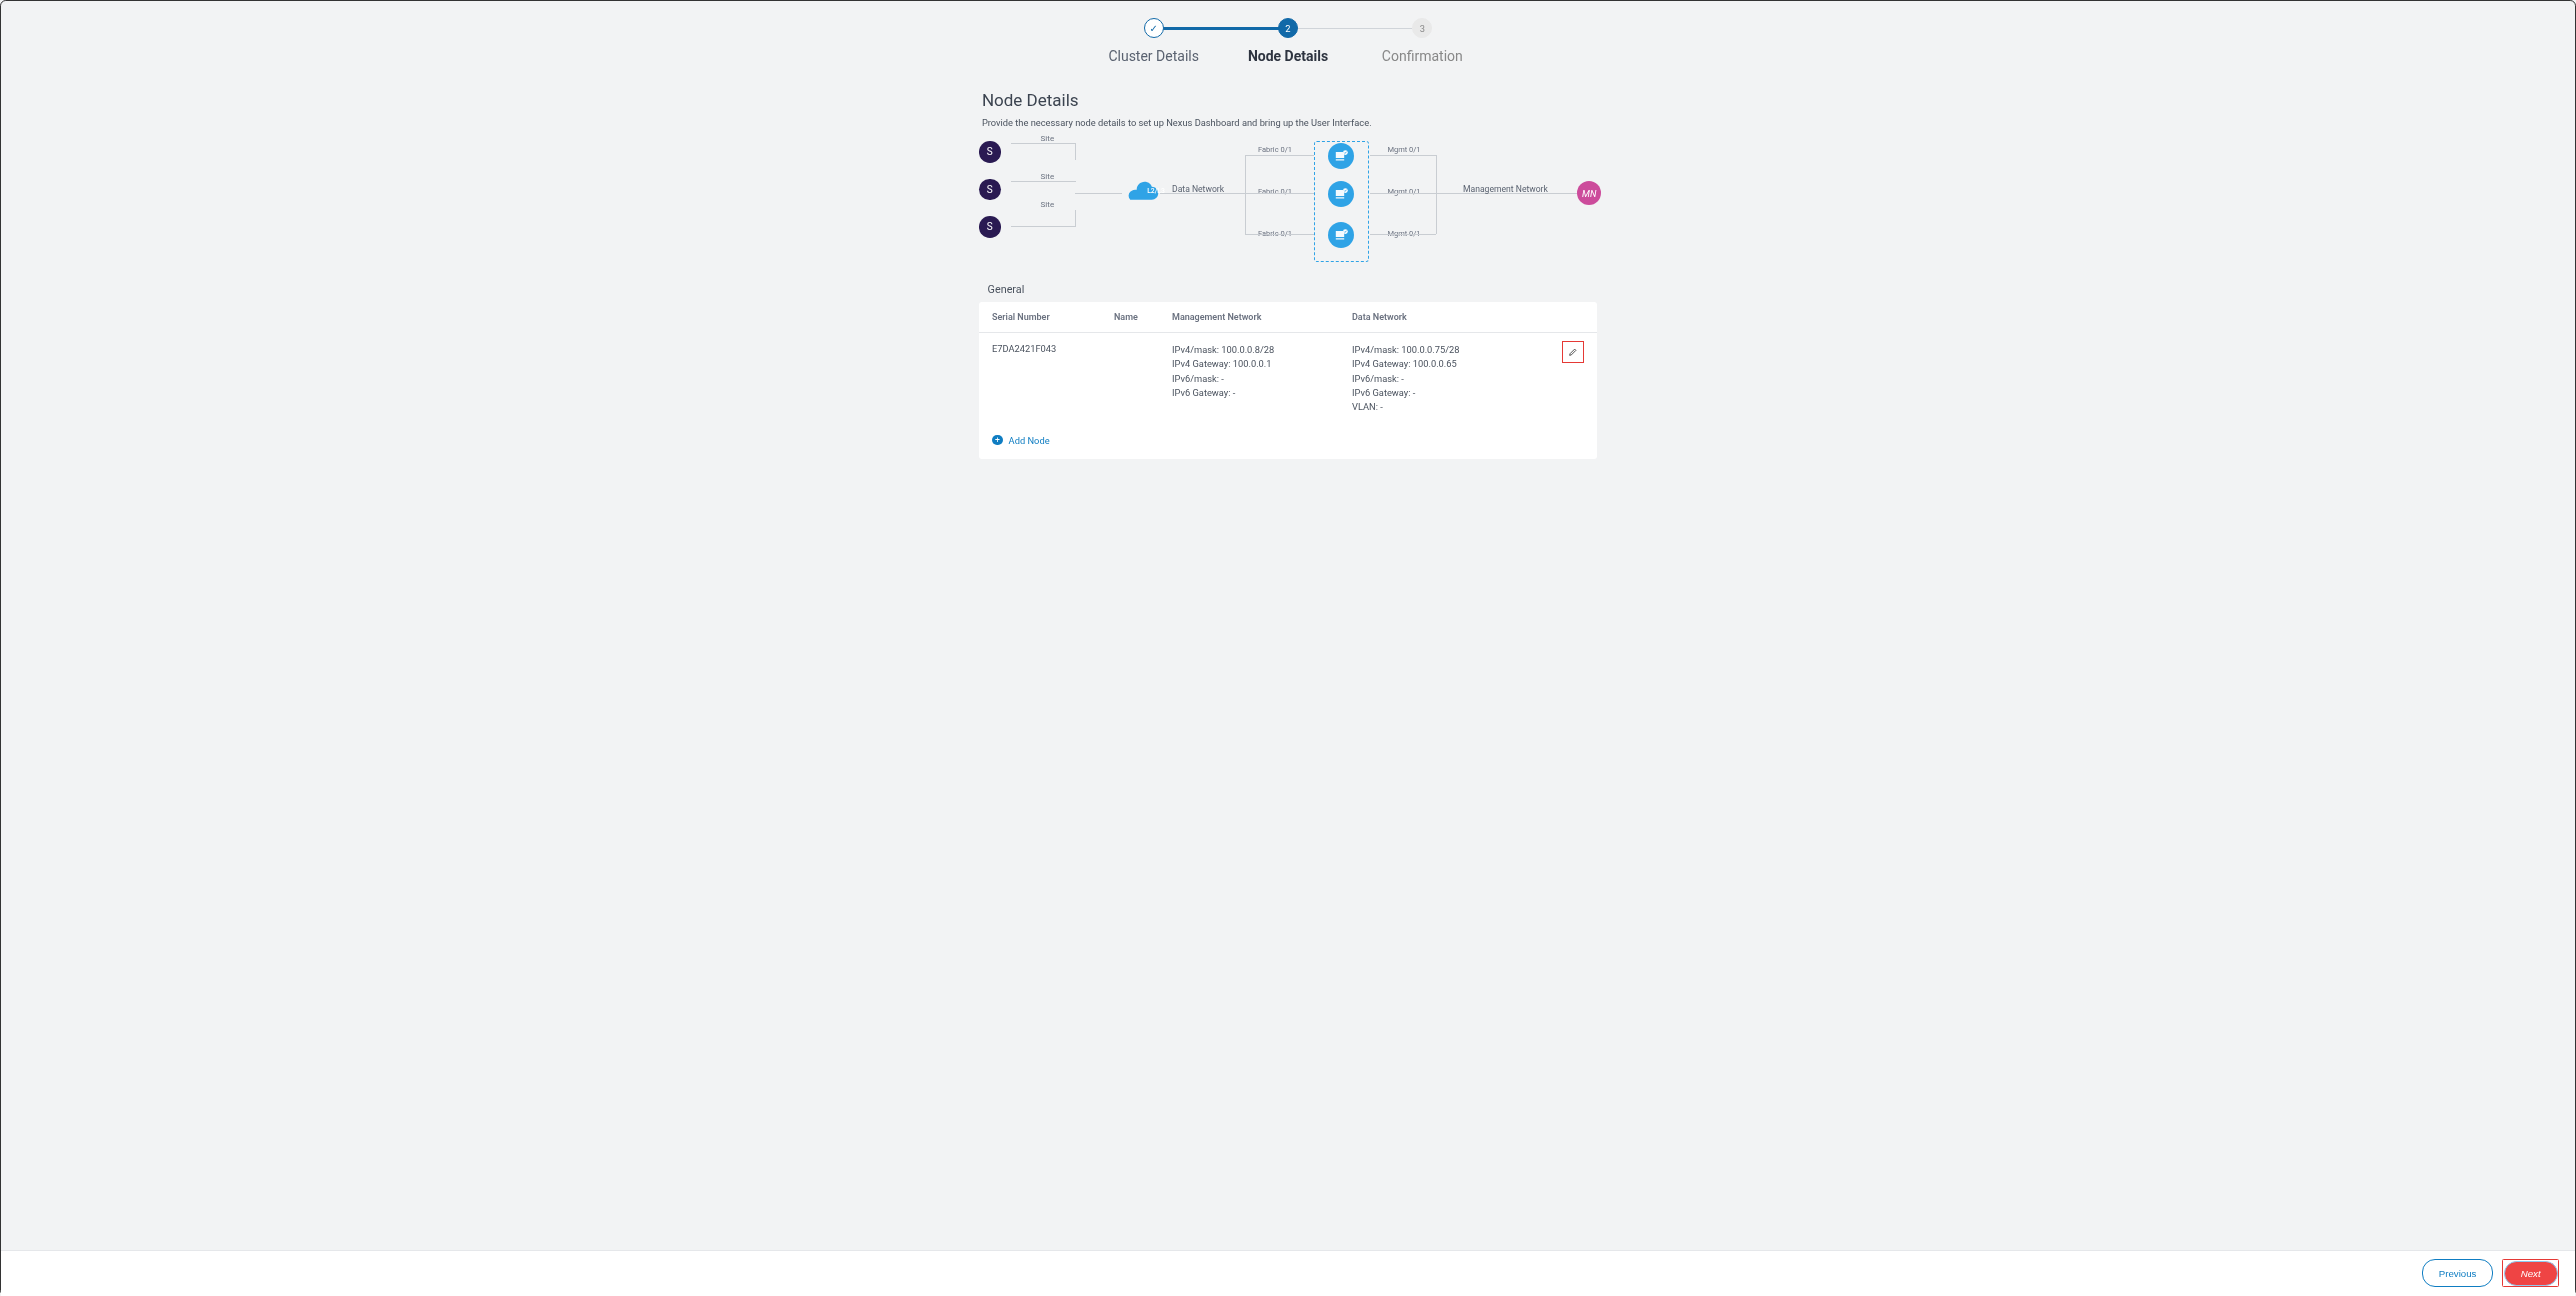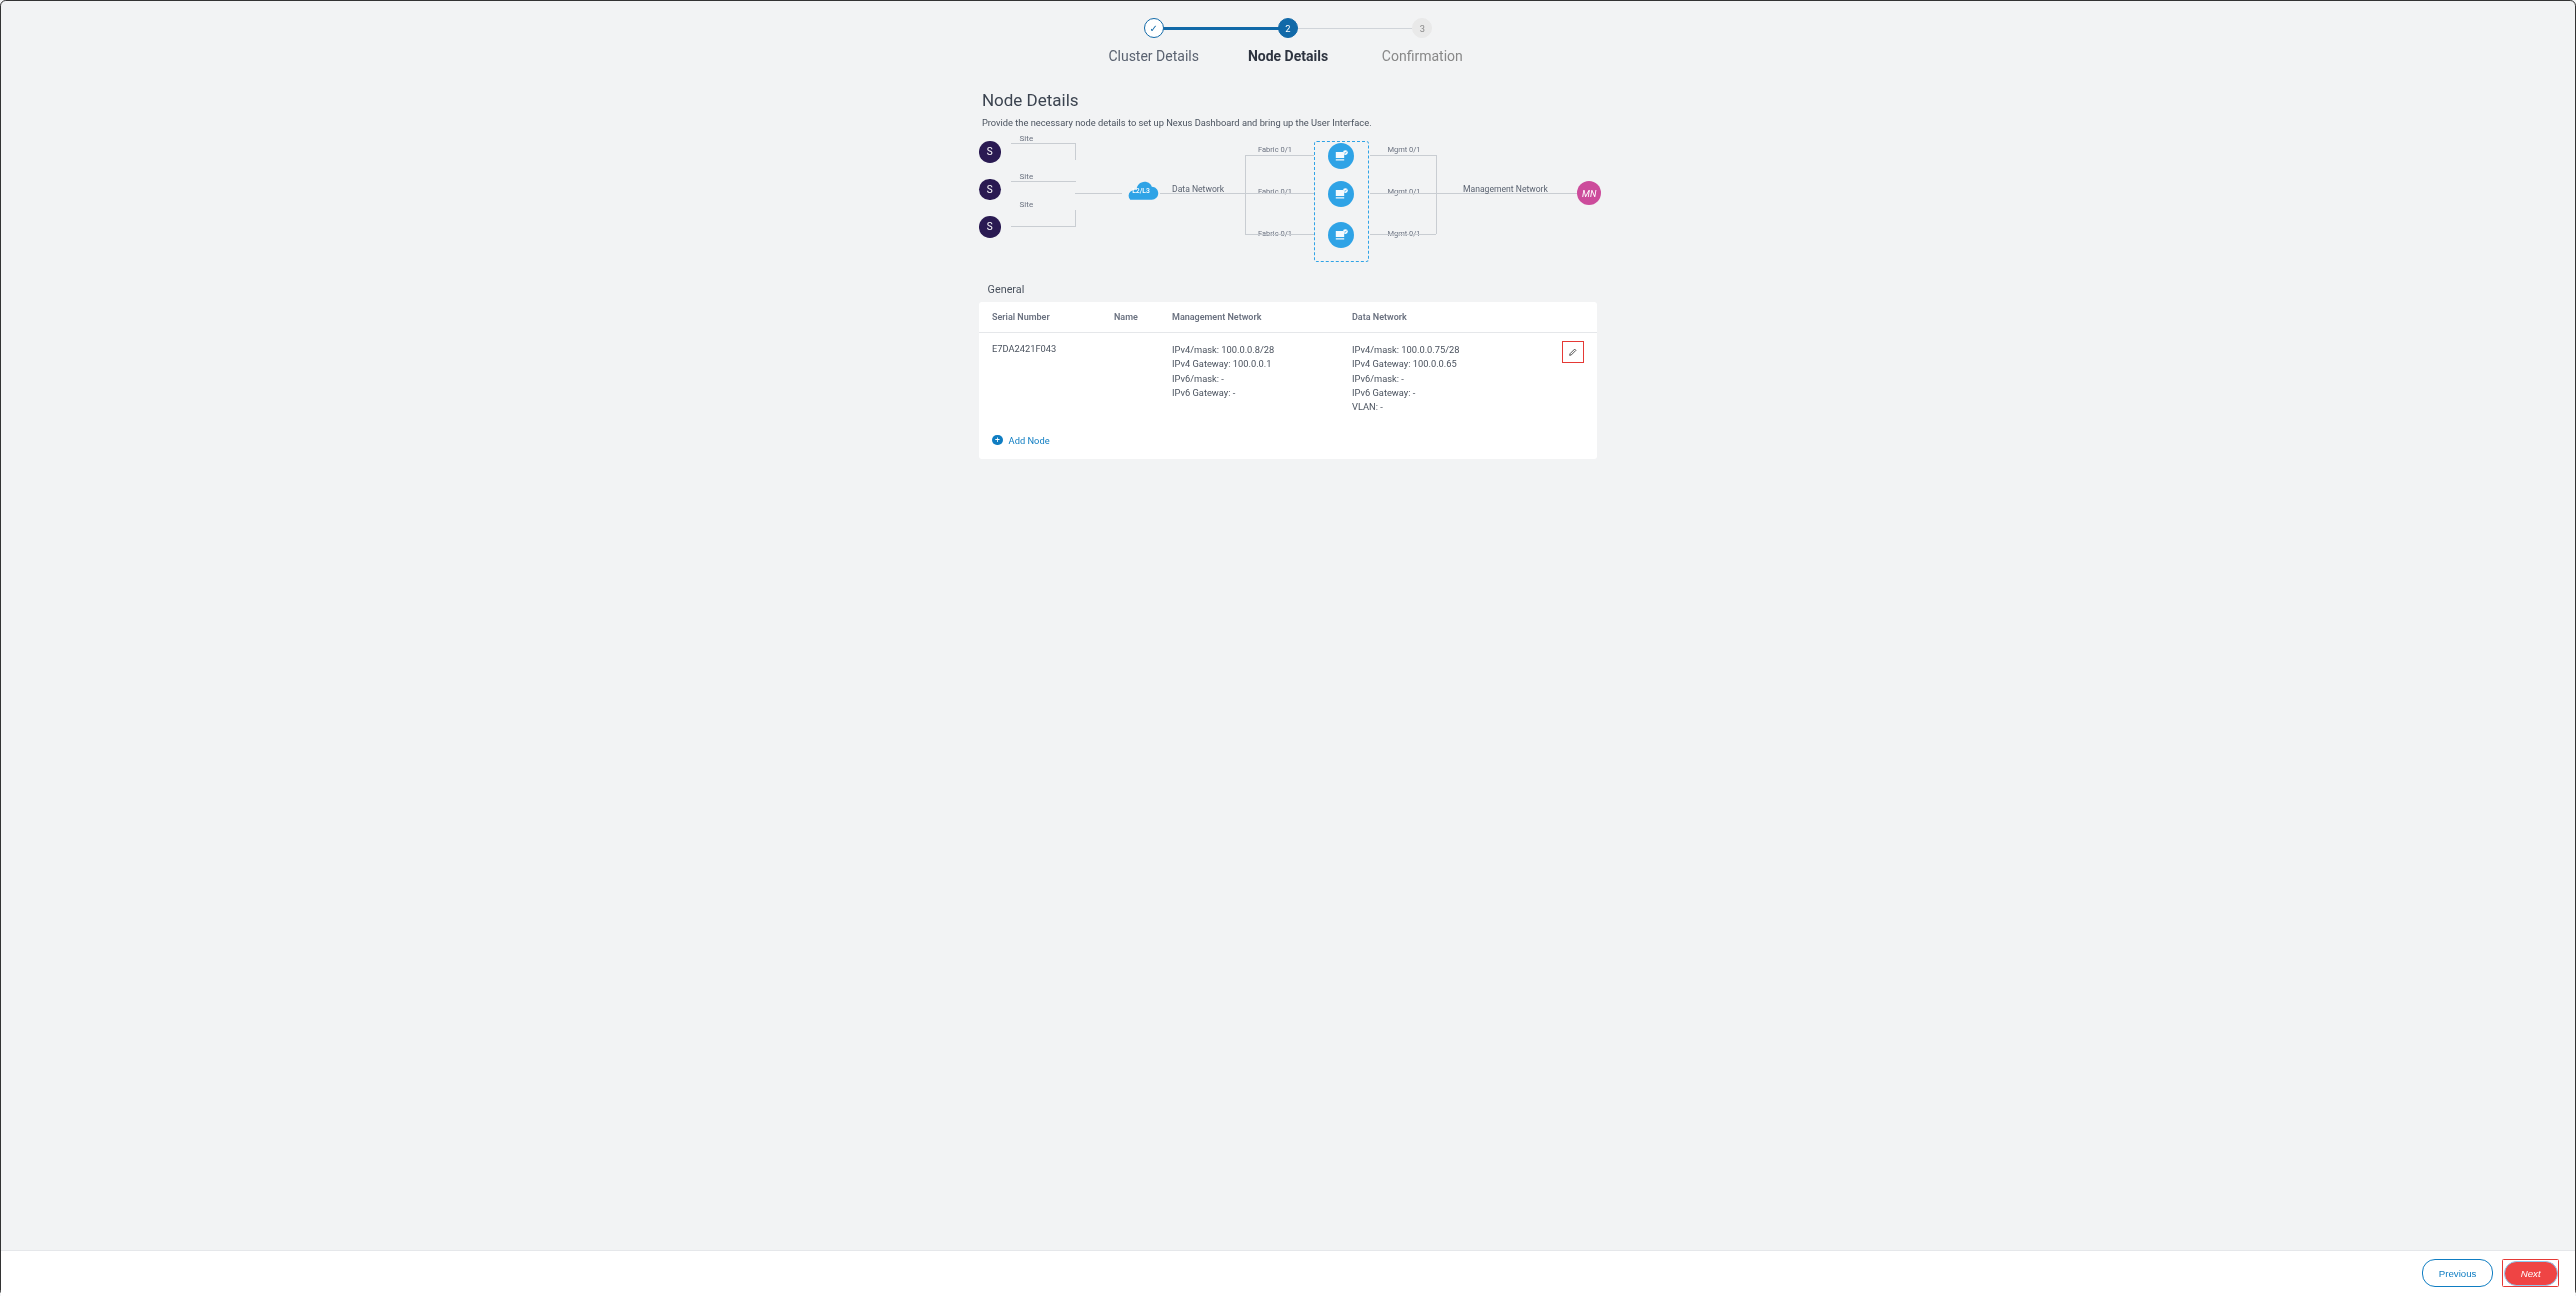--- a/index.html
+++ b/index.html
@@ -128,33 +128,33 @@
       width: 65px;
       height: 17px;
       border-top: 0.7px solid #c9cdd2;
       border-right: 0.7px solid #c9cdd2;
       margin-left: 10px;
     }
     .site-row:nth-child(2) .site-line { border-right: none; }
     .site-row:nth-child(3) .site-line { border-top: none; border-bottom: 0.7px solid #c9cdd2; border-right: 0.7px solid #c9cdd2; margin-top:-16.5px; height:17px;}
     .site-label {
       position: absolute;
-      top: -10px; left: 9px;
+      top: -10px; left: 30px;
       font-size: 8px; color: #6b7280;
     }
     .cloud {
       position: absolute;
       left: 144px;
       top: 40px;
       width: 36px; height: 23px;
     }
     .cloud svg { width: 100%; height: 100%; }
     .cloud-label {
       position: absolute;
-      top: 6.5px; left: 0; width: 100%;
+      top: 6.5px; left: 15px; width: 100%;
       text-align: center;
       font-size: 6.8px; color: #fff;
       font-weight: 500;
     }
     .data-net-label {
       position: absolute;
       left: 193px; top: 43px;
       font-size: 8.6px; color: #5a6270;
     }
     .hline { position:absolute; background:#c9cdd2; height:0.7px; }

